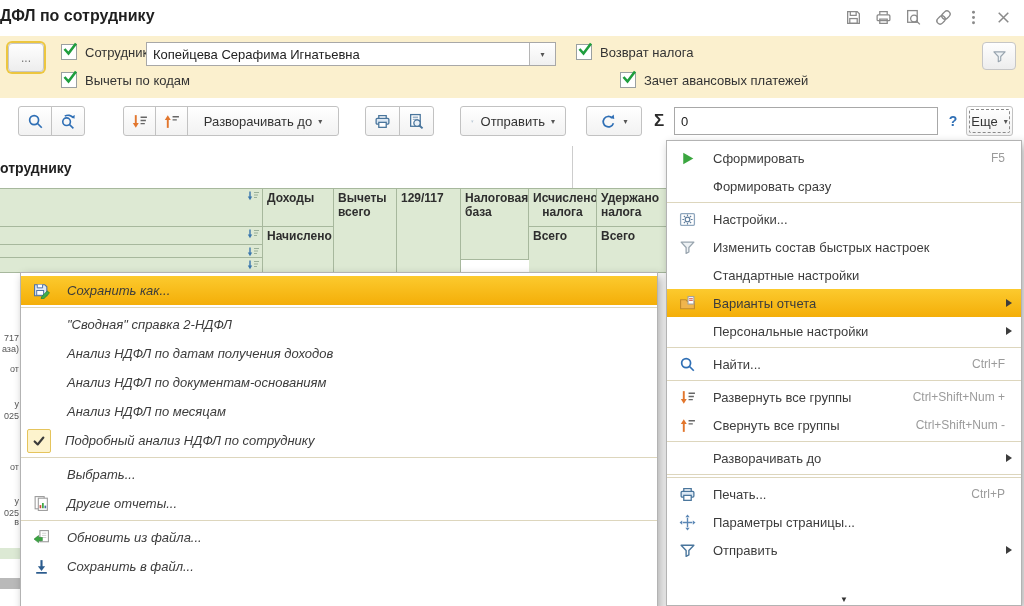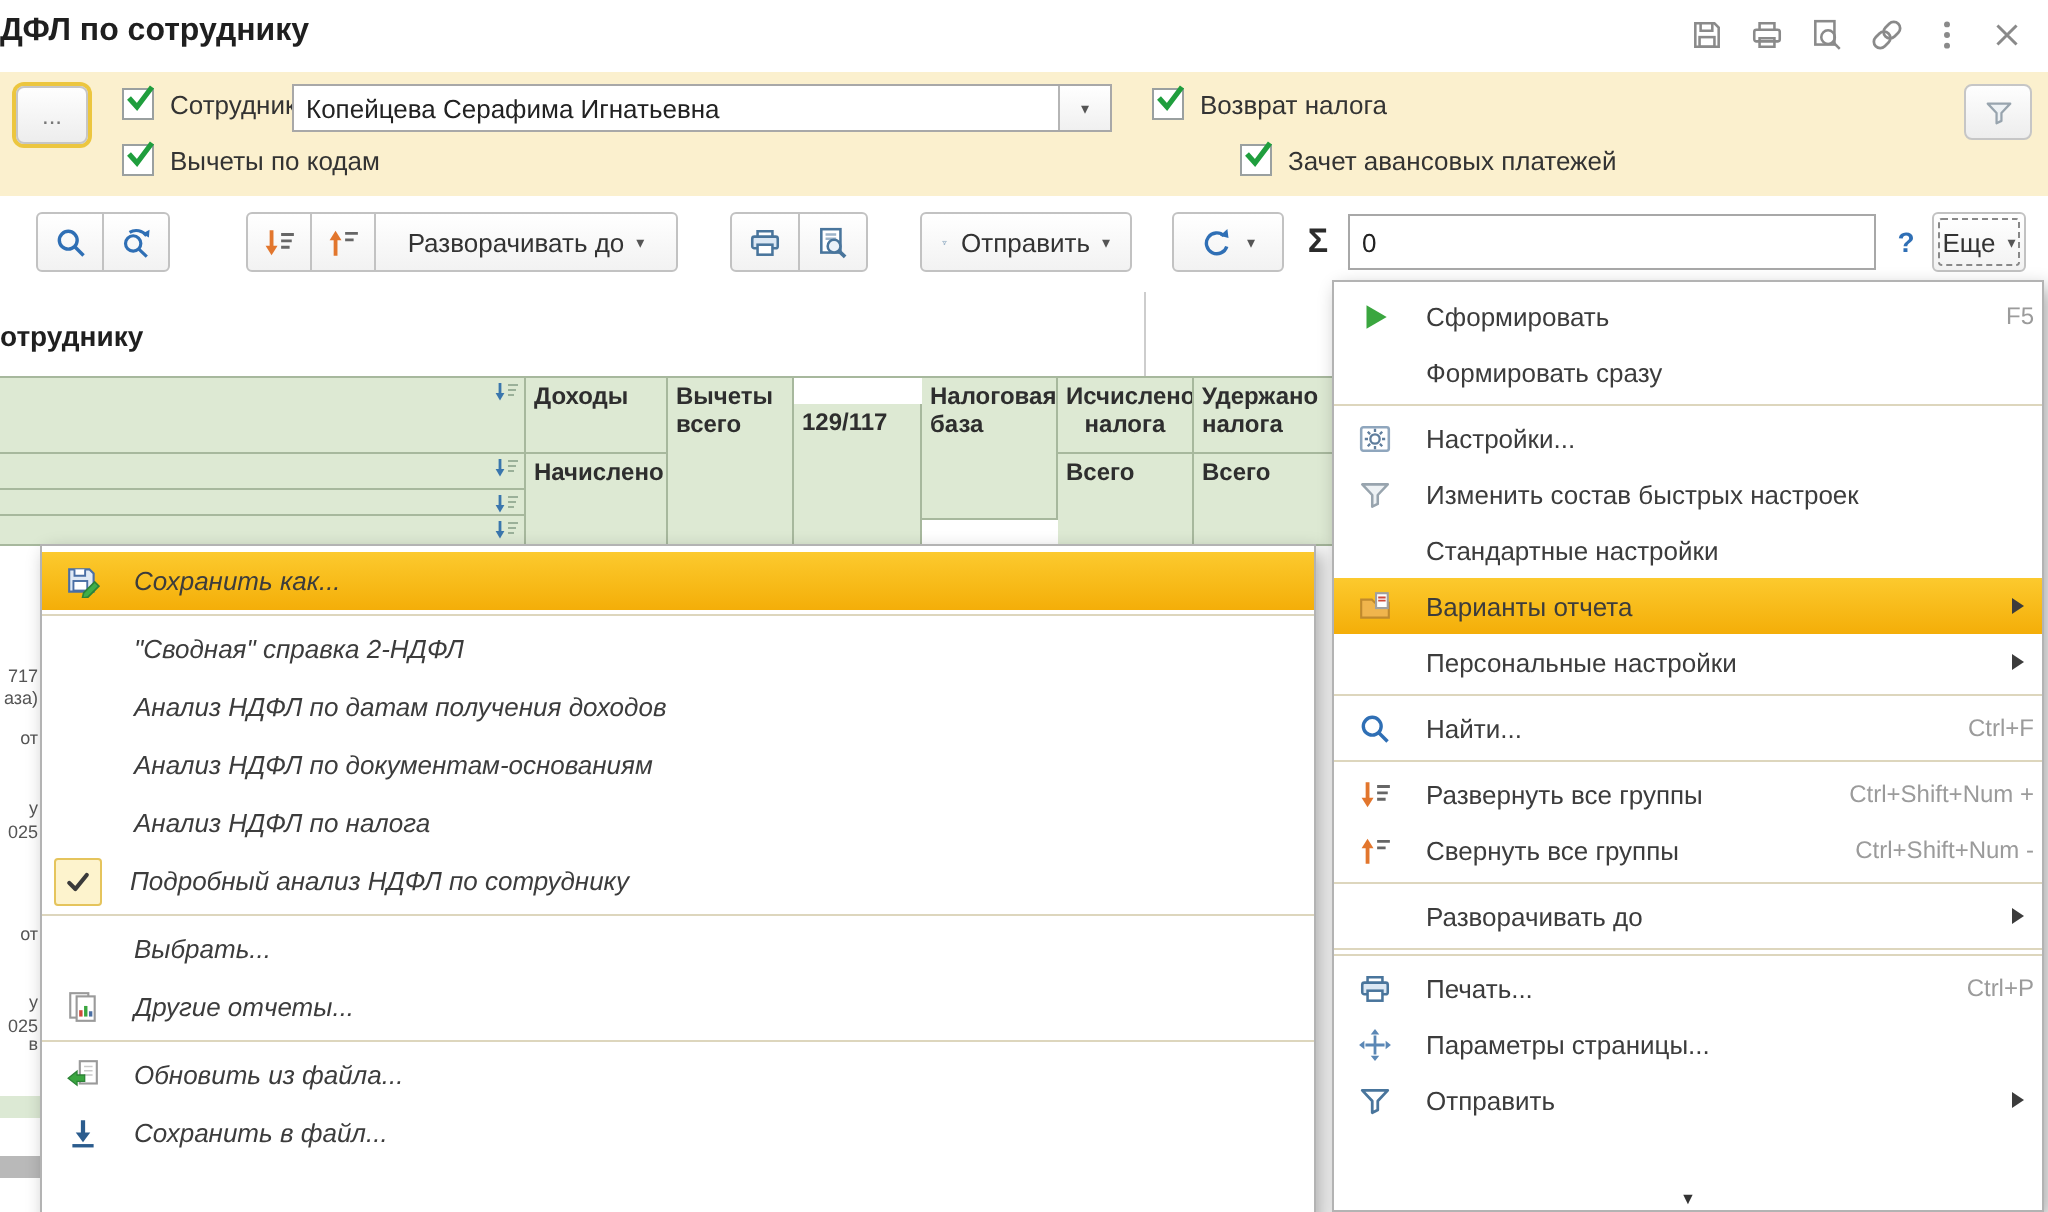--- a/index.html
+++ b/index.html
@@ -53,21 +53,21 @@
   .sort{position:absolute;right:2px;top:2px;width:13px;height:10px;}
   .sort svg{width:13px;height:10px;display:block;}
   
   .frag{position:absolute;left:0;width:19px;text-align:right;font-size:9px;color:#555;line-height:10px;}
   .band{position:absolute;left:0;width:20px;}
   
   .menu{position:absolute;background:#fff;border:1px solid #b3b3b3;box-shadow:3px 4px 9px rgba(0,0,0,.32);
     box-sizing:border-box;padding-top:3px;overflow:hidden;}
   #variants-menu{left:20px;top:272px;width:638px;height:340px;}
   #more-menu{left:666px;top:140px;width:356px;height:466px;}
-  .menu-item{display:flex;align-items:center;position:relative;padding-right:4px;cursor:default;}
+  .menu-item{display:flex;align-items:center;position:relative;padding-right:16px;cursor:default;}
   #variants-menu .menu-item{height:29px;font-style:italic;}
   #more-menu .menu-item{height:28px;}
   .menu-item.hl{background:linear-gradient(180deg,#fcca2e,#f4ae08);}
   .mi-icon{width:24px;margin-left:8px;flex:none;display:flex;align-items:center;justify-content:center;}
   .mi-icon svg{width:17px;height:17px;display:block;}
   .mi-icon.icon-box{width:22px;height:22px;border:1px solid #e5c45c;background:#fdf3cd;border-radius:2px;margin-left:6px;}
   .mi-icon.icon-box svg{width:14px;height:14px;}
   .mi-label{margin-left:14px;color:#3c3c3c;white-space:nowrap;}
   .mi-shortcut{margin-left:auto;color:#9b9b9b;font-size:12px;white-space:nowrap;}
   .mi-sub{position:absolute;right:9px;top:50%;margin-top:-4px;width:0;height:0;
@@ -328,21 +328,21 @@
         <svg viewBox="0 0 13 10">
           <path d="M3 0.5V6" stroke="#3a76ad" stroke-width="1.4" fill="none"></path>
           <path d="M0.8 5.5h4.4L3 9.2z" fill="#3a76ad"></path>
           <path d="M7 1.5h5M7 4h4M7 6.5h3" stroke="#9ab099" stroke-width="1.1"></path>
         </svg>
       </span>
     </div>
     <div class="th-cell" style="left: 263px; top: 0px; width: 71px; height: 38px;"><span>Доходы</span></div>
     <div class="th-cell" style="left: 263px; top: 38px; width: 71px; height: 46px;"><span>Начислено</span></div>
     <div class="th-cell" style="left: 334px; top: 0px; width: 63px; height: 84px;"><span>Вычеты всего</span></div>
-    <div class="th-cell" style="left: 397px; top: 0px; width: 64px; height: 84px; margin-top: 13px;"><span>129/117</span></div>
+    <div class="th-cell" style="left: 397px; top: 0px; width: 64px; height: 84px;"><span>129/117</span></div>
     <div class="th-cell" style="left: 461px; top: 0px; width: 68px; height: 71px;"><span>Налоговая база</span></div>
     <div class="th-cell" style="left: 529px; top: 0px; width: 68px; height: 38px; text-align: center;"><span>Исчислено налога</span></div>
     <div class="th-cell" style="left: 529px; top: 38px; width: 68px; height: 46px;"><span>Всего</span></div>
     <div class="th-cell" style="left: 597px; top: 0px; width: 70px; height: 38px;"><span>Удержано налога</span></div>
     <div class="th-cell" style="left: 597px; top: 38px; width: 70px; height: 46px;"><span>Всего</span></div>
   </div>
 <div id="left-fragments">
     <div class="frag" style="top: 333px;">717</div>
     <div class="frag" style="top: 344px;">аза)</div>
     <div class="frag" style="top: 364px;">от</div>
@@ -376,21 +376,21 @@
     <div class="menu-item">
       <span class="mi-icon"></span>
       <span class="mi-label">Анализ НДФЛ по датам получения доходов</span>
     </div>
     <div class="menu-item">
       <span class="mi-icon"></span>
       <span class="mi-label">Анализ НДФЛ по документам-основаниям</span>
     </div>
     <div class="menu-item">
       <span class="mi-icon"></span>
-      <span class="mi-label">Анализ НДФЛ по налога</span>
+      <span class="mi-label">Анализ НДФЛ по месяцам</span>
     </div>
     <div class="menu-item">
       <span class="mi-icon icon-box">
         <svg viewBox="0 0 16 16">
           <path d="M3 8.5l3.5 3.5L13 4" fill="none" stroke="#3a3a3a" stroke-width="2.4" stroke-linecap="round" stroke-linejoin="round"></path>
         </svg>
       </span>
       <span class="mi-label">Подробный анализ НДФЛ по сотруднику</span>
     </div>
     <div class="menu-sep"></div>

